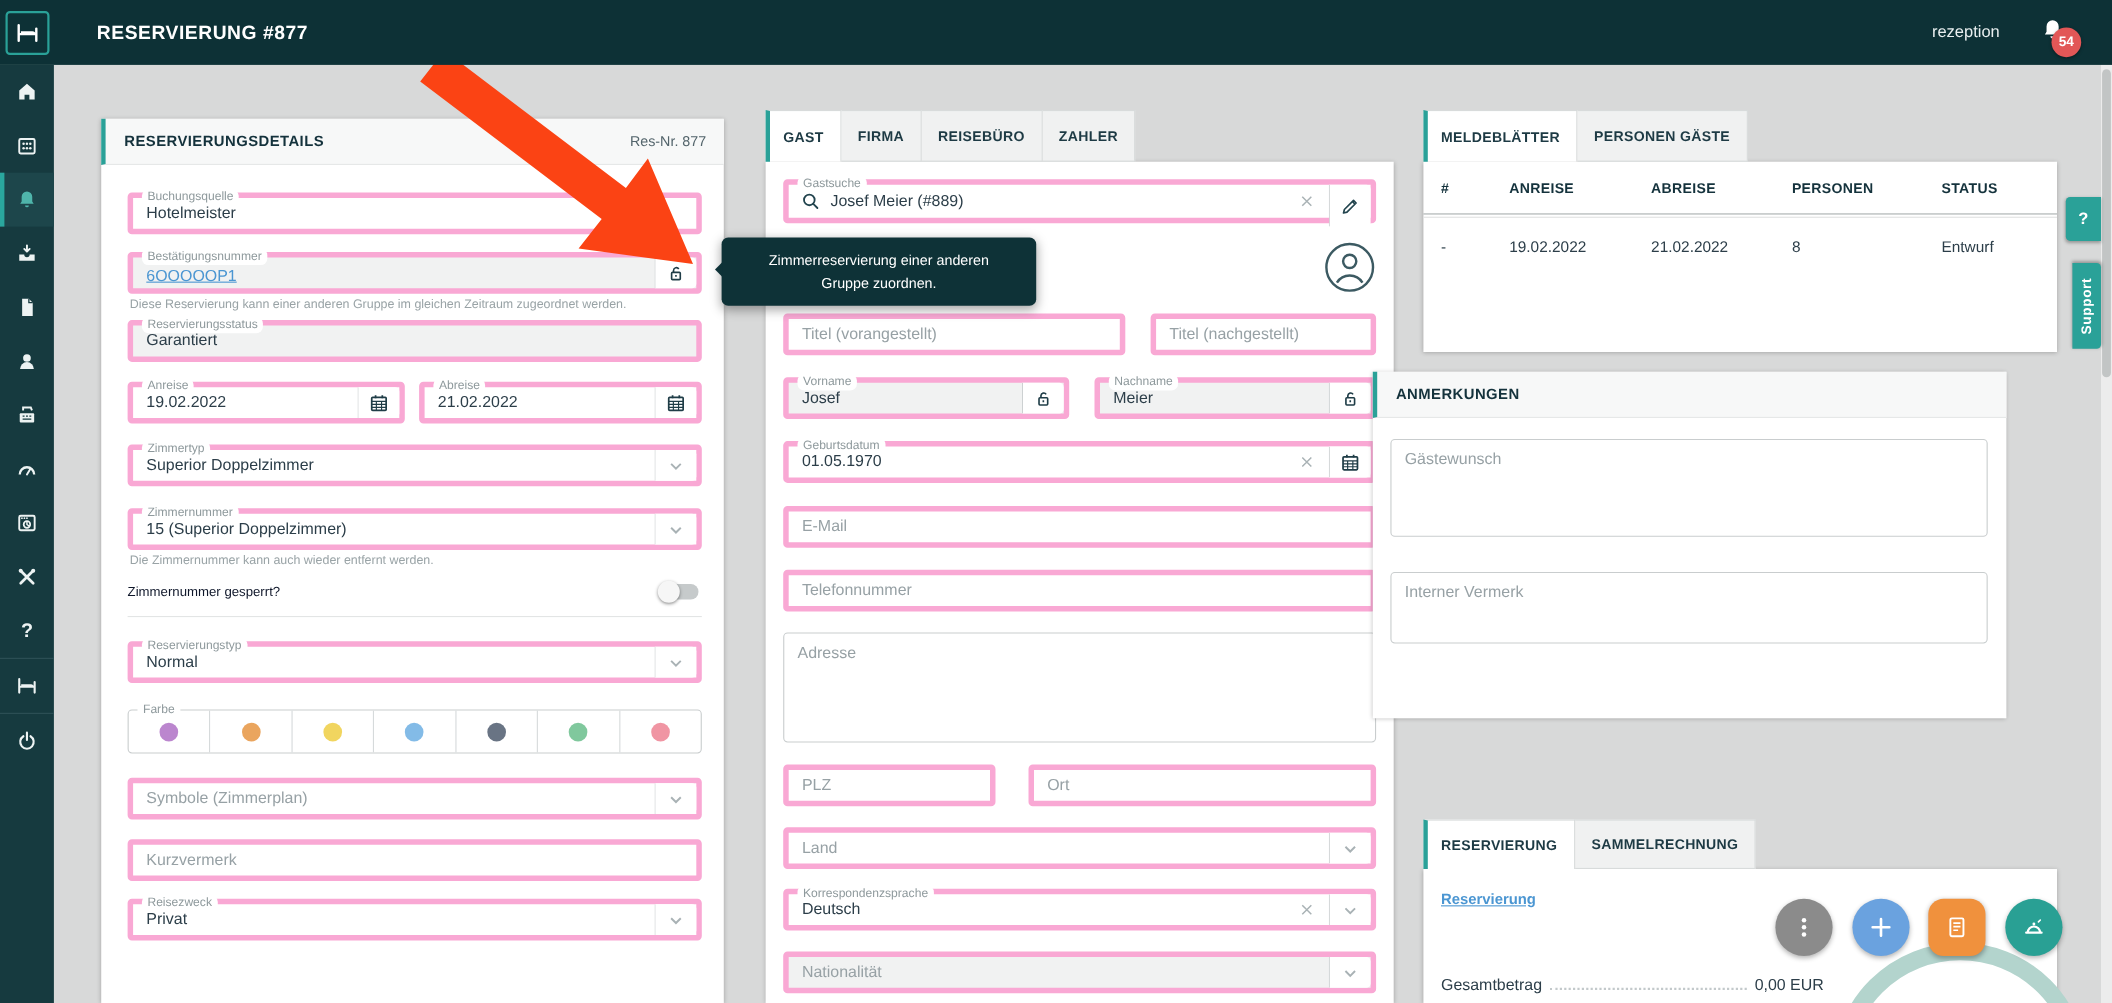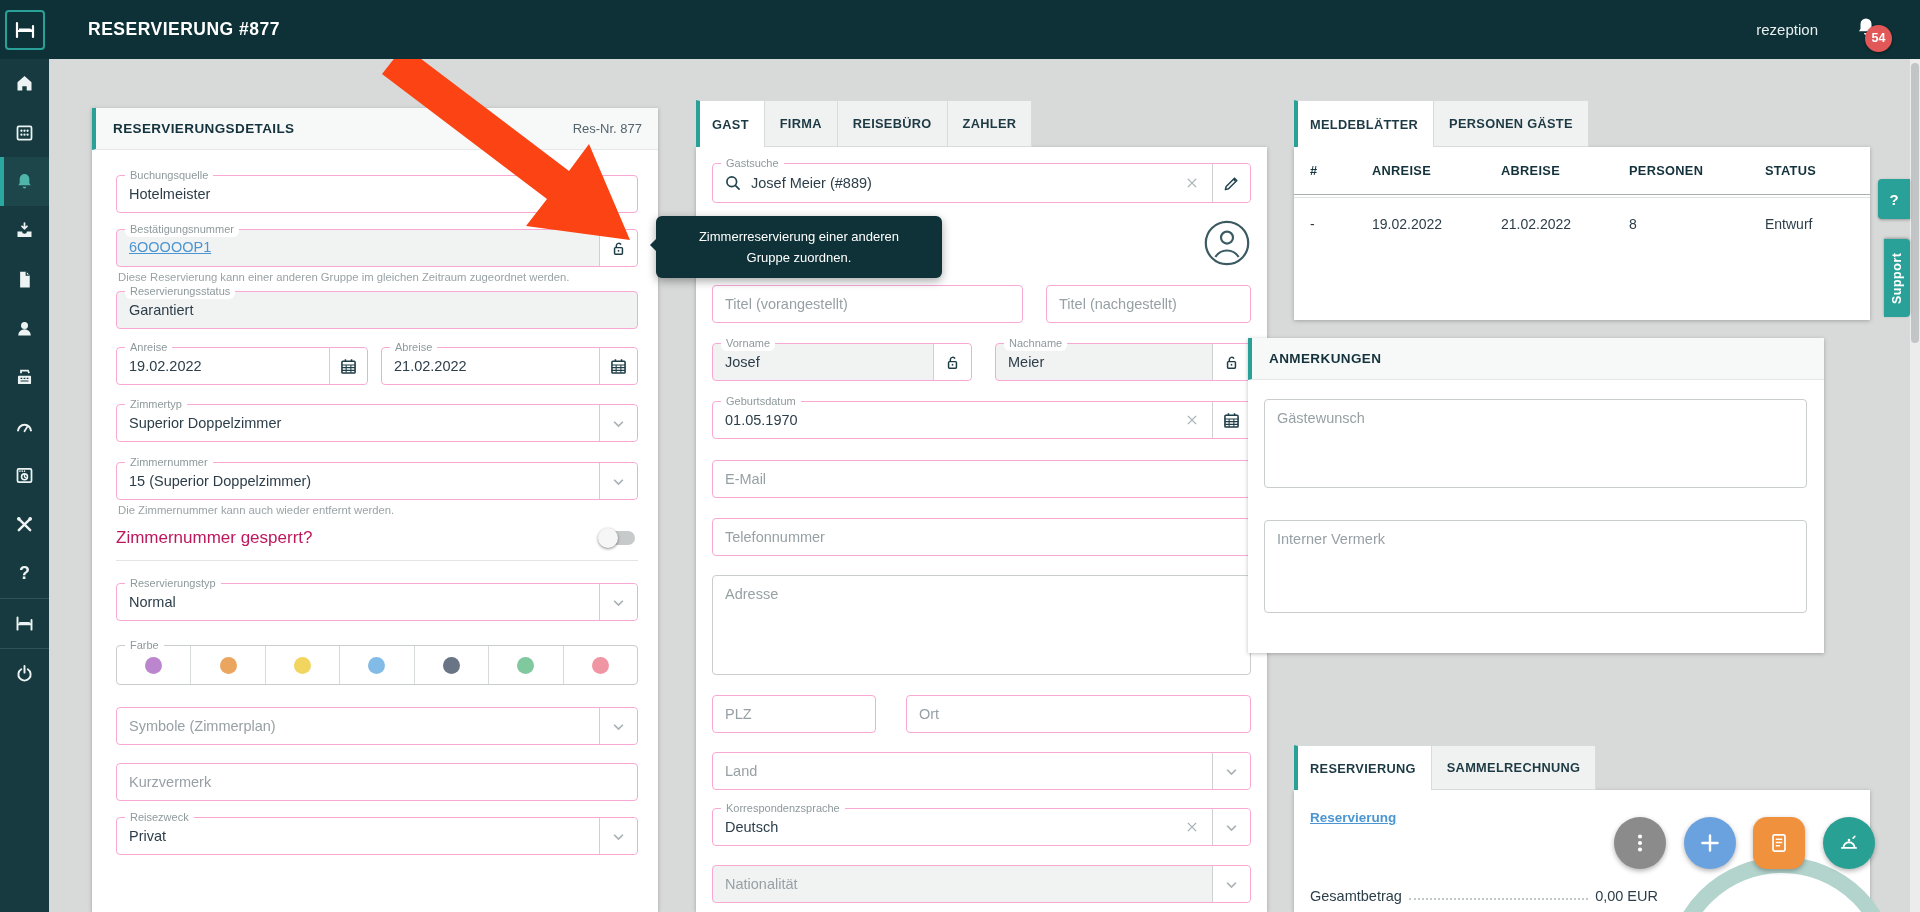--- a/index.html
+++ b/index.html
@@ -30,34 +30,34 @@
   .ctitle{font-size:13.5px;font-weight:700;color:#14323c;letter-spacing:.4px}
   .resnr{font-size:13px;color:#53646b}
 
   
   .tabs{position:absolute;display:flex;z-index:2}
   .tab{height:47px;padding:0 15px;display:flex;align-items:center;background:#f0f1f1;border:1px solid #d8dbdb;border-left:0;font-size:12.8px;font-weight:700;color:#1d3a44;letter-spacing:.3px;cursor:pointer}
   .tab:first-child{border-left:1px solid #d8dbdb}
   .tab.on{background:#fff;border-bottom:0;border-left:4px solid #2aa198;padding-left:12px}
 
   
-  .fld{position:relative;border:1px solid #f9a8d4;border-radius:4px;height:38px;background:#fff}
+  .fld{position:relative;border:5px solid #f9a8d4;border-radius:4px;height:38px;background:#fff}
   .fld>label{position:absolute;top:-8px;left:8px;font-size:11px;color:#8e999c;background:#fff;padding:0 5px;border-radius:6px;line-height:15px;z-index:1;white-space:nowrap}
   .fld>input{width:100%;height:100%;border:0;outline:0;background:transparent;padding:0 12px;font-family:inherit;font-size:14.5px;color:#2c3e49}
   .fld>input::placeholder{color:#97a1a5;opacity:1}
   .fld.dis{background:#f1f2f2}
   .trail{position:absolute;right:0;top:0;bottom:0;width:38px;border-left:1px solid #cdd1d2;display:flex;align-items:center;justify-content:center;background:#fff;border-radius:0 4px 4px 0;cursor:pointer}
   .trail svg{width:21px;height:21px}
   .inline-x{position:absolute;right:49px;top:50%;margin-top:-9px;width:18px;height:18px;cursor:pointer}
   .lnk{display:inline-block;padding:0 12px;line-height:35px;font-size:14.5px;color:#4b96d2;text-decoration:underline;cursor:pointer}
   .helper{font-size:11.3px;color:#99a3a6;margin:4px 2px 0}
   .row{display:flex}
   .hr{height:1px;background:#e3e5e5}
   .trow{display:flex;align-items:center;justify-content:space-between}
-  .trow .tlabel{font-size:17px;color:#be185d}
+  .trow .tlabel{font-size:12px;color:#0f172a}
   .switch{position:relative;width:35px;height:14px;border-radius:7px;background:#c6cacb;cursor:pointer;margin-right:3px}
   .switch i{position:absolute;left:-2px;top:-3px;width:20px;height:20px;border-radius:50%;background:#f6f6f6;box-shadow:0 1px 3px rgba(0,0,0,.45)}
   .swatches{position:relative;display:flex;height:40px;border:1px solid #c9cdce;border-radius:4px}
   .swatches>label{position:absolute;top:-8px;left:8px;font-size:11px;color:#8e999c;background:#fff;padding:0 5px;border-radius:6px;line-height:15px;z-index:1}
   .sw{flex:1;display:flex;align-items:center;justify-content:center;border-right:1px solid #d6dadb;cursor:pointer}
   .sw:last-child{border-right:0}
   .dot{width:17px;height:17px;border-radius:50%}
   .nta{display:block;border:1px solid #c9cdce;border-radius:4px;padding:10px 12px;font-family:inherit;font-size:14.5px;color:#2c3e49;resize:none;outline:none;background:#fff;width:543px;margin-left:16px}
   .nta::placeholder{color:#97a1a5;opacity:1}
   .search-ic{position:absolute;left:10px;top:50%;margin-top:-10px;width:20px;height:20px}
@@ -424,21 +424,21 @@
         </span>
     </div>
     <div class="fld" style="margin-top:21px">
       <input placeholder="E-Mail" style="">
     </div>
     <div class="fld" style="margin-top:20px">
       <input placeholder="Telefonnummer" style="">
     </div>
     <textarea class="nta" style="width: 100%; margin: 19px 0px 0px; height: 100px;" placeholder="Adresse"></textarea>
     <div class="row" style="margin-top:20px;gap:30px">
-      <div class="fld" style="width:164px">
+      <div class="fld" style="width:193px">
         <input placeholder="PLZ" style="">
       </div>
       <div class="fld" style="flex:1">
         <input placeholder="Ort" style="">
       </div>
     </div>
     <div class="fld" style="margin-top:19px">
       <input style="padding-right: 44px;" placeholder="Land">
       <span class="trail">
           <svg viewBox="0 0 24 24">
@@ -488,21 +488,21 @@
     <span>8</span>
     <span>Entwurf</span>
   </div>
 </div>
 
 <div class="card" id="card-notes">
   <div class="chead">
     <span class="ctitle">ANMERKUNGEN</span>
   </div>
   <textarea class="nta" style="margin-top: 19px; height: 89px;" placeholder="Gästewunsch"></textarea>
-  <textarea class="nta" style="margin-top: 32px; height: 93px;" placeholder="Interner Vermerk"></textarea>
+  <textarea class="nta" style="margin-top: 32px; height: 65px;" placeholder="Interner Vermerk"></textarea>
 </div>
 
 <div class="tabs" id="bill-tabs">
   <div class="tab on">RESERVIERUNG</div>
   <div class="tab">SAMMELRECHNUNG</div>
 </div>
 <div class="card" id="card-bill">
   <a class="blink">Reservierung</a>
   <div class="total">
     <span>Gesamtbetrag</span>

